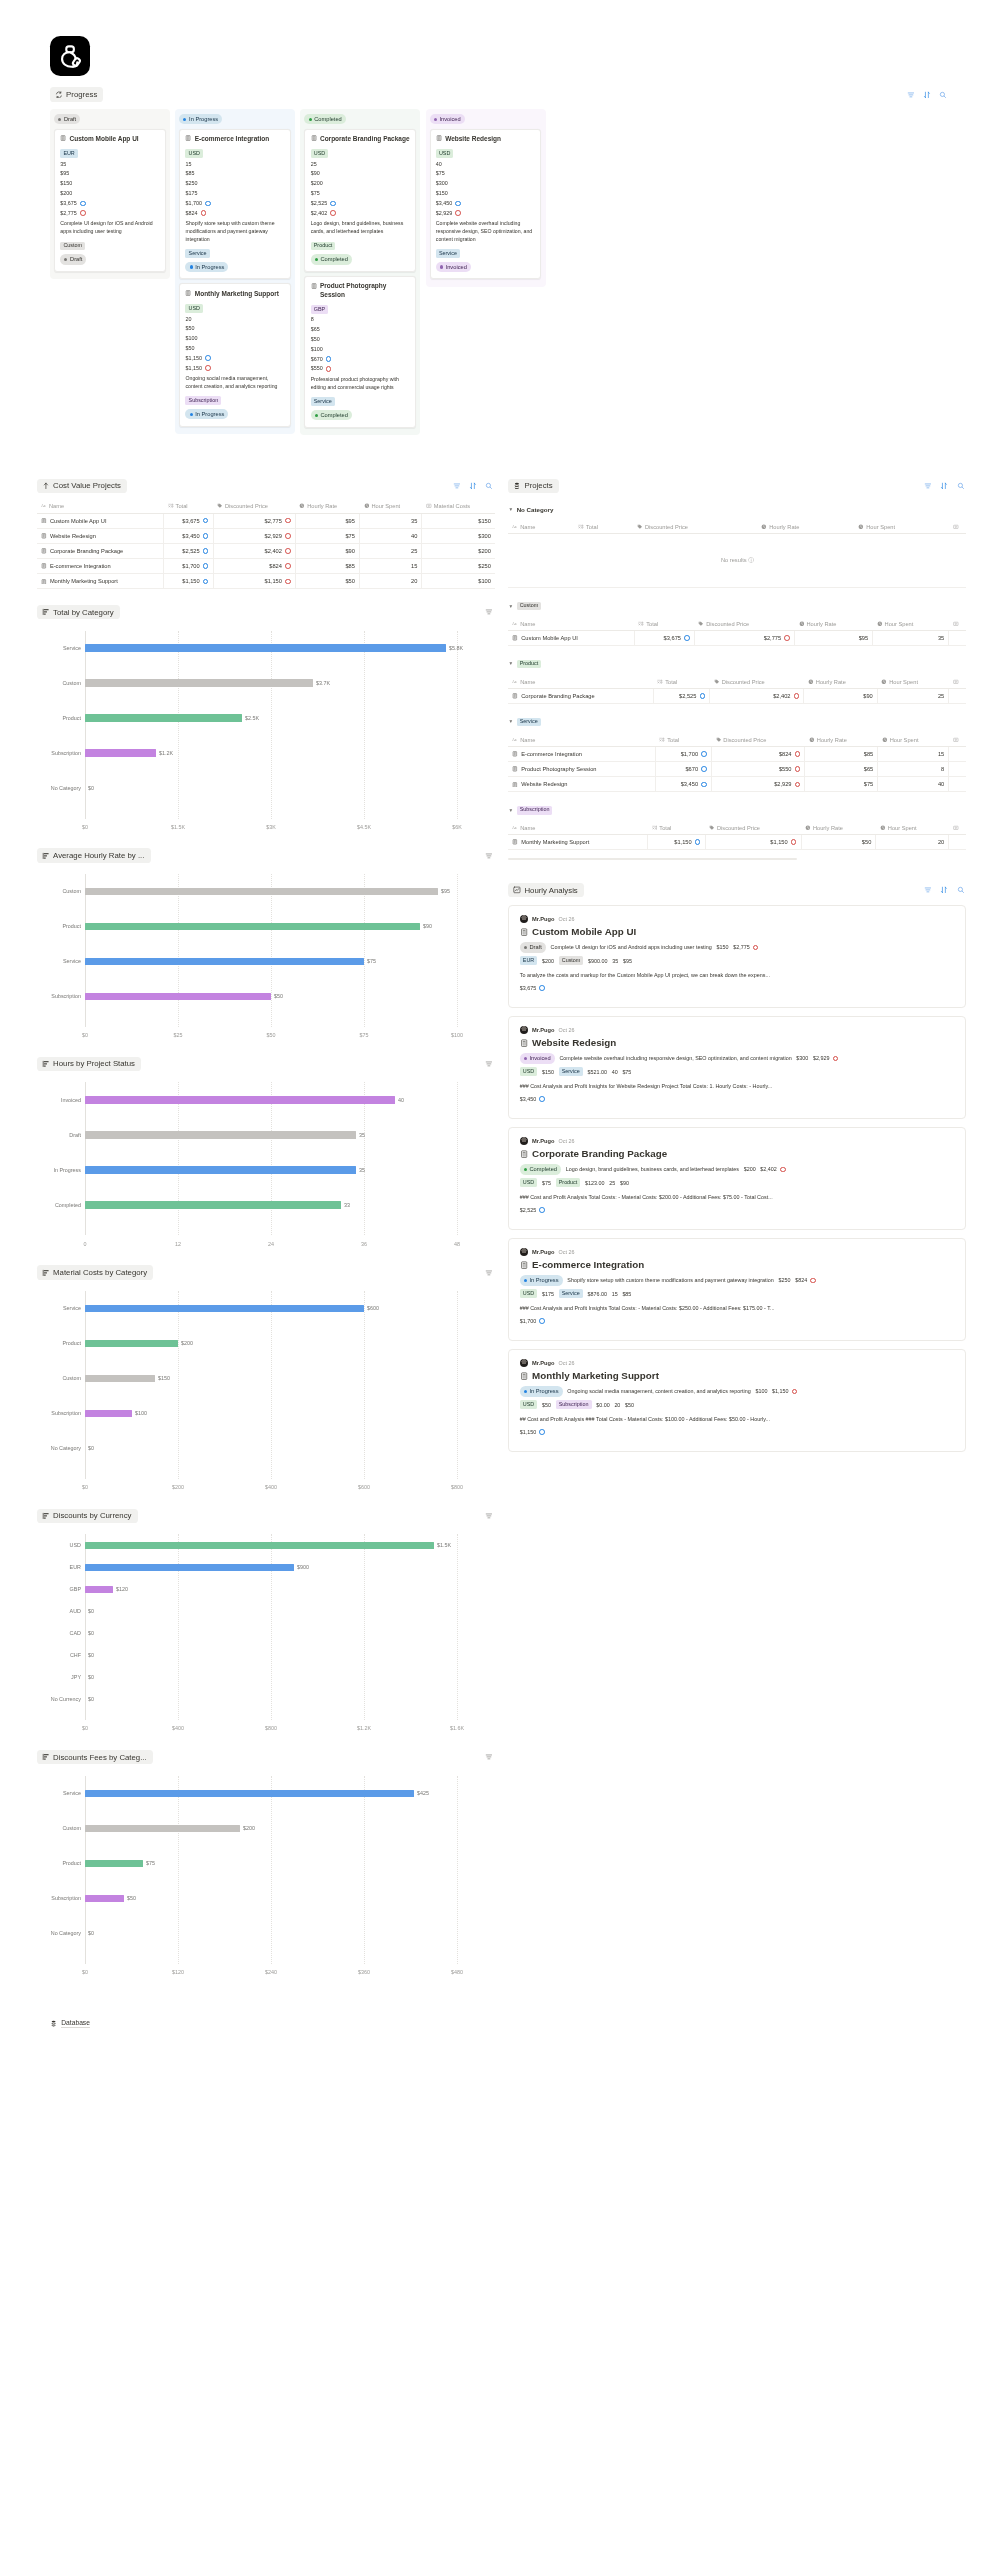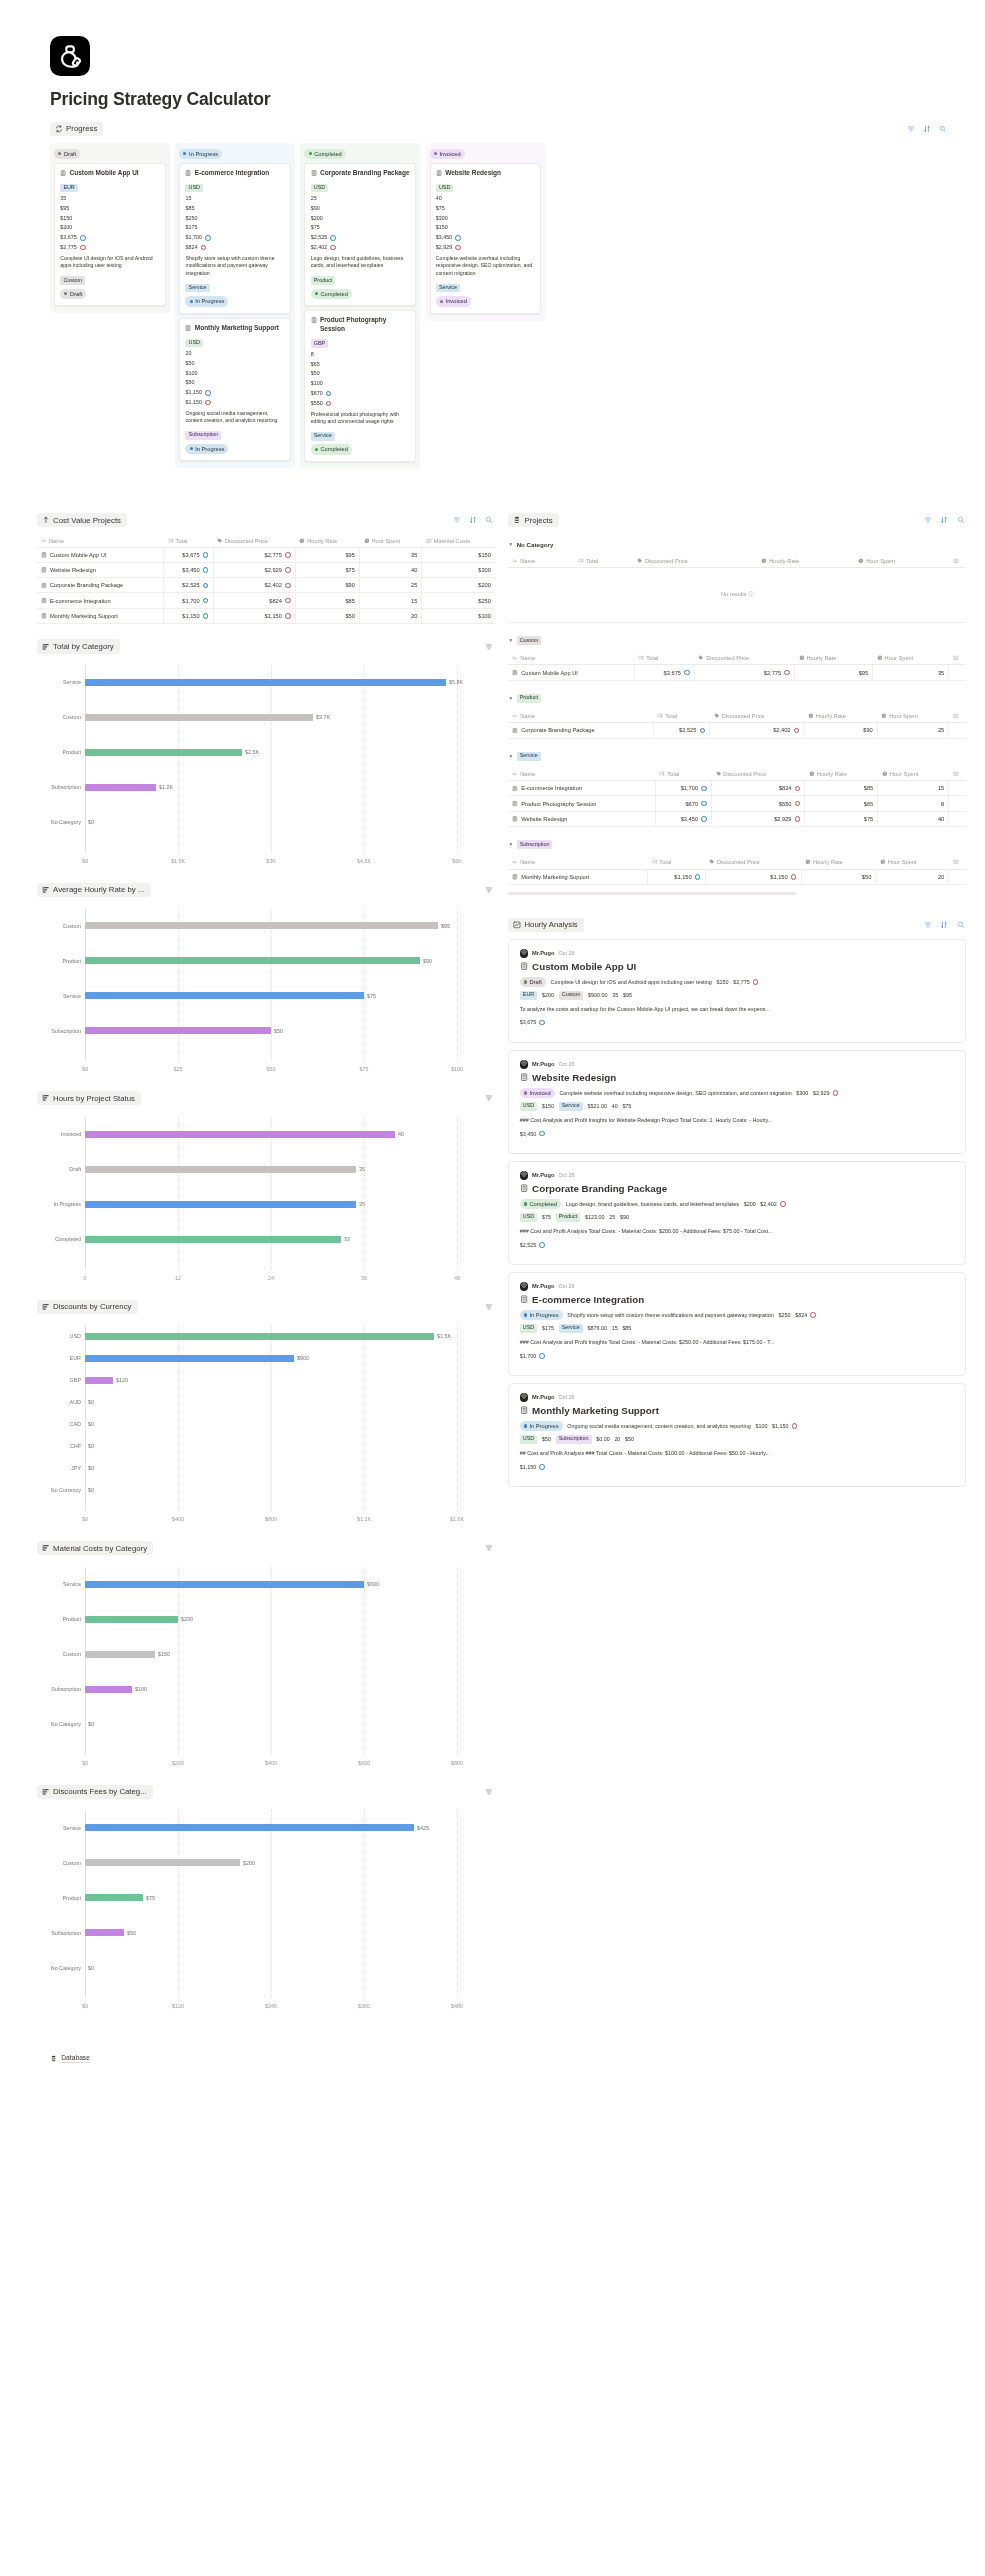--- a/index.html
+++ b/index.html
@@ -173,21 +173,20 @@
   <div class="header">
     <div class="app-icon">
       <svg viewBox="0 0 64 64" fill="none" stroke="#fff" stroke-width="5" stroke-linecap="round" stroke-linejoin="round">
         <rect x="22" y="8" width="18" height="14" rx="6"></rect>
         <path d="M31 22 C 40 26 44 32 44 38"></path>
         <path d="M38 56 C 22 58 12 48 12 38 C 12 28 20 22 28 22"></path>
         <path d="M38 56 C 44 56 48 52 48 46"></path>
         <rect x="40" y="36" width="12" height="18" rx="5" transform="rotate(35 46 45)"></rect>
       </svg>
     </div>
-    <div class="page-title">Pricing Strategy Calculator</div>
   </div>
 
   <div class="kanban-wrap">
     <div class="view-head" style="width:899px;">
       <div class="view-chip">
         <svg class="vi" viewBox="0 0 16 16" fill="none" stroke="#37352f" stroke-width="1.4" stroke-linecap="round">
           <path d="M3 6a5 5 0 0 1 9-2"></path>
             <path d="M13 10a5 5 0 0 1-9 2"></path>
           <path d="M12 1.5V4.3H9.3"></path>
             <path d="M4 14.5V11.7h2.7"></path>
@@ -696,145 +695,145 @@
           </div>
           <div class="chart-block">
             <div class="view-head">
               <div class="view-chip">
                 <svg class="vi" viewBox="0 0 16 16" fill="#37352f">
                   <rect x="1.6" y="1.8" width="1.5" height="12.4"></rect>
                   <rect x="4" y="2.4" width="9.5" height="2.2"></rect>
                   <rect x="4" y="6.9" width="6.2" height="2.2"></rect>
                   <rect x="4" y="11.4" width="3.6" height="2.2"></rect>
                 </svg>
-                <span>Discounts by Currency</span>
+                <span>Material Costs by Category</span>
               </div>
               <div class="view-tools">
                 <svg viewBox="0 0 16 16" stroke="#787774" stroke-width="1.3" stroke-linecap="round">
                   <path d="M2.5 4h11M4 8h8M6 12h4"></path>
                 </svg>
               </div>
             </div>
             <div class="chart-area">
-              <div class="chart-plot" style="height:186px">
+              <div class="chart-plot" style="height:188px">
                 <div class="grid">
                   <div class="gl axis" style="left:0px"></div>
                   <div class="gl" style="left:93px"></div>
                   <div class="gl" style="left:186px"></div>
                   <div class="gl" style="left:279px"></div>
                   <div class="gl" style="left:372px"></div>
                 </div>
-                <div class="bar-row" style="height:22px">
-                  <span class="bar-label">USD</span>
-                  <span class="bar" style="width:349px;background:#6ec296"></span>
-                  <span class="bar-val">$1.5K</span>
-                </div>
-                <div class="bar-row" style="height:22px">
-                  <span class="bar-label">EUR</span>
-                  <span class="bar" style="width:209px;background:#5b9be8"></span>
-                  <span class="bar-val">$900</span>
-                </div>
-                <div class="bar-row" style="height:22px">
-                  <span class="bar-label">GBP</span>
-                  <span class="bar" style="width:28px;background:#c383e0"></span>
-                  <span class="bar-val">$120</span>
-                </div>
-                <div class="bar-row" style="height:22px">
-                  <span class="bar-label">AUD</span>
+                <div class="bar-row" style="height:35px">
+                  <span class="bar-label">Service</span>
+                  <span class="bar" style="width:279px;background:#5b9be8"></span>
+                  <span class="bar-val">$600</span>
+                </div>
+                <div class="bar-row" style="height:35px">
+                  <span class="bar-label">Product</span>
+                  <span class="bar" style="width:93px;background:#6ec296"></span>
+                  <span class="bar-val">$200</span>
+                </div>
+                <div class="bar-row" style="height:35px">
+                  <span class="bar-label">Custom</span>
+                  <span class="bar" style="width:70px;background:#c4c2bf"></span>
+                  <span class="bar-val">$150</span>
+                </div>
+                <div class="bar-row" style="height:35px">
+                  <span class="bar-label">Subscription</span>
+                  <span class="bar" style="width:47px;background:#c383e0"></span>
+                  <span class="bar-val">$100</span>
+                </div>
+                <div class="bar-row" style="height:35px">
+                  <span class="bar-label">No Category</span>
                   <span class="bar" style="width:0px;background:#c4c2bf"></span>
                   <span class="bar-val">$0</span>
                 </div>
-                <div class="bar-row" style="height:22px">
-                  <span class="bar-label">CAD</span>
-                  <span class="bar" style="width:0px;background:#c4c2bf"></span>
-                  <span class="bar-val">$0</span>
-                </div>
-                <div class="bar-row" style="height:22px">
-                  <span class="bar-label">CHF</span>
-                  <span class="bar" style="width:0px;background:#c4c2bf"></span>
-                  <span class="bar-val">$0</span>
-                </div>
-                <div class="bar-row" style="height:22px">
-                  <span class="bar-label">JPY</span>
-                  <span class="bar" style="width:0px;background:#c4c2bf"></span>
-                  <span class="bar-val">$0</span>
-                </div>
-                <div class="bar-row" style="height:22px">
-                  <span class="bar-label">No Currency</span>
-                  <span class="bar" style="width:0px;background:#c4c2bf"></span>
-                  <span class="bar-val">$0</span>
-                </div>
               </div>
               <div class="axis-row">
                 <span class="axis-tick" style="left:0px">$0</span>
-                <span class="axis-tick" style="left:93px">$400</span>
-                <span class="axis-tick" style="left:186px">$800</span>
-                <span class="axis-tick" style="left:279px">$1.2K</span>
-                <span class="axis-tick" style="left:372px">$1.6K</span>
+                <span class="axis-tick" style="left:93px">$200</span>
+                <span class="axis-tick" style="left:186px">$400</span>
+                <span class="axis-tick" style="left:279px">$600</span>
+                <span class="axis-tick" style="left:372px">$800</span>
               </div>
             </div>
           </div>
           <div class="chart-block">
             <div class="view-head">
               <div class="view-chip">
                 <svg class="vi" viewBox="0 0 16 16" fill="#37352f">
                   <rect x="1.6" y="1.8" width="1.5" height="12.4"></rect>
                   <rect x="4" y="2.4" width="9.5" height="2.2"></rect>
                   <rect x="4" y="6.9" width="6.2" height="2.2"></rect>
                   <rect x="4" y="11.4" width="3.6" height="2.2"></rect>
                 </svg>
-                <span>Material Costs by Category</span>
+                <span>Discounts by Currency</span>
               </div>
               <div class="view-tools">
                 <svg viewBox="0 0 16 16" stroke="#787774" stroke-width="1.3" stroke-linecap="round">
                   <path d="M2.5 4h11M4 8h8M6 12h4"></path>
                 </svg>
               </div>
             </div>
             <div class="chart-area">
-              <div class="chart-plot" style="height:188px">
+              <div class="chart-plot" style="height:186px">
                 <div class="grid">
                   <div class="gl axis" style="left:0px"></div>
                   <div class="gl" style="left:93px"></div>
                   <div class="gl" style="left:186px"></div>
                   <div class="gl" style="left:279px"></div>
                   <div class="gl" style="left:372px"></div>
                 </div>
-                <div class="bar-row" style="height:35px">
-                  <span class="bar-label">Service</span>
-                  <span class="bar" style="width:279px;background:#5b9be8"></span>
-                  <span class="bar-val">$600</span>
-                </div>
-                <div class="bar-row" style="height:35px">
-                  <span class="bar-label">Product</span>
-                  <span class="bar" style="width:93px;background:#6ec296"></span>
-                  <span class="bar-val">$200</span>
-                </div>
-                <div class="bar-row" style="height:35px">
-                  <span class="bar-label">Custom</span>
-                  <span class="bar" style="width:70px;background:#c4c2bf"></span>
-                  <span class="bar-val">$150</span>
-                </div>
-                <div class="bar-row" style="height:35px">
-                  <span class="bar-label">Subscription</span>
-                  <span class="bar" style="width:47px;background:#c383e0"></span>
-                  <span class="bar-val">$100</span>
-                </div>
-                <div class="bar-row" style="height:35px">
-                  <span class="bar-label">No Category</span>
+                <div class="bar-row" style="height:22px">
+                  <span class="bar-label">USD</span>
+                  <span class="bar" style="width:349px;background:#6ec296"></span>
+                  <span class="bar-val">$1.5K</span>
+                </div>
+                <div class="bar-row" style="height:22px">
+                  <span class="bar-label">EUR</span>
+                  <span class="bar" style="width:209px;background:#5b9be8"></span>
+                  <span class="bar-val">$900</span>
+                </div>
+                <div class="bar-row" style="height:22px">
+                  <span class="bar-label">GBP</span>
+                  <span class="bar" style="width:28px;background:#c383e0"></span>
+                  <span class="bar-val">$120</span>
+                </div>
+                <div class="bar-row" style="height:22px">
+                  <span class="bar-label">AUD</span>
                   <span class="bar" style="width:0px;background:#c4c2bf"></span>
                   <span class="bar-val">$0</span>
                 </div>
+                <div class="bar-row" style="height:22px">
+                  <span class="bar-label">CAD</span>
+                  <span class="bar" style="width:0px;background:#c4c2bf"></span>
+                  <span class="bar-val">$0</span>
+                </div>
+                <div class="bar-row" style="height:22px">
+                  <span class="bar-label">CHF</span>
+                  <span class="bar" style="width:0px;background:#c4c2bf"></span>
+                  <span class="bar-val">$0</span>
+                </div>
+                <div class="bar-row" style="height:22px">
+                  <span class="bar-label">JPY</span>
+                  <span class="bar" style="width:0px;background:#c4c2bf"></span>
+                  <span class="bar-val">$0</span>
+                </div>
+                <div class="bar-row" style="height:22px">
+                  <span class="bar-label">No Currency</span>
+                  <span class="bar" style="width:0px;background:#c4c2bf"></span>
+                  <span class="bar-val">$0</span>
+                </div>
               </div>
               <div class="axis-row">
                 <span class="axis-tick" style="left:0px">$0</span>
-                <span class="axis-tick" style="left:93px">$200</span>
-                <span class="axis-tick" style="left:186px">$400</span>
-                <span class="axis-tick" style="left:279px">$600</span>
-                <span class="axis-tick" style="left:372px">$800</span>
+                <span class="axis-tick" style="left:93px">$400</span>
+                <span class="axis-tick" style="left:186px">$800</span>
+                <span class="axis-tick" style="left:279px">$1.2K</span>
+                <span class="axis-tick" style="left:372px">$1.6K</span>
               </div>
             </div>
           </div>
           <div class="chart-block">
             <div class="view-head">
               <div class="view-chip">
                 <svg class="vi" viewBox="0 0 16 16" fill="#37352f">
                   <rect x="1.6" y="1.8" width="1.5" height="12.4"></rect>
                   <rect x="4" y="2.4" width="9.5" height="2.2"></rect>
                   <rect x="4" y="6.9" width="6.2" height="2.2"></rect>

